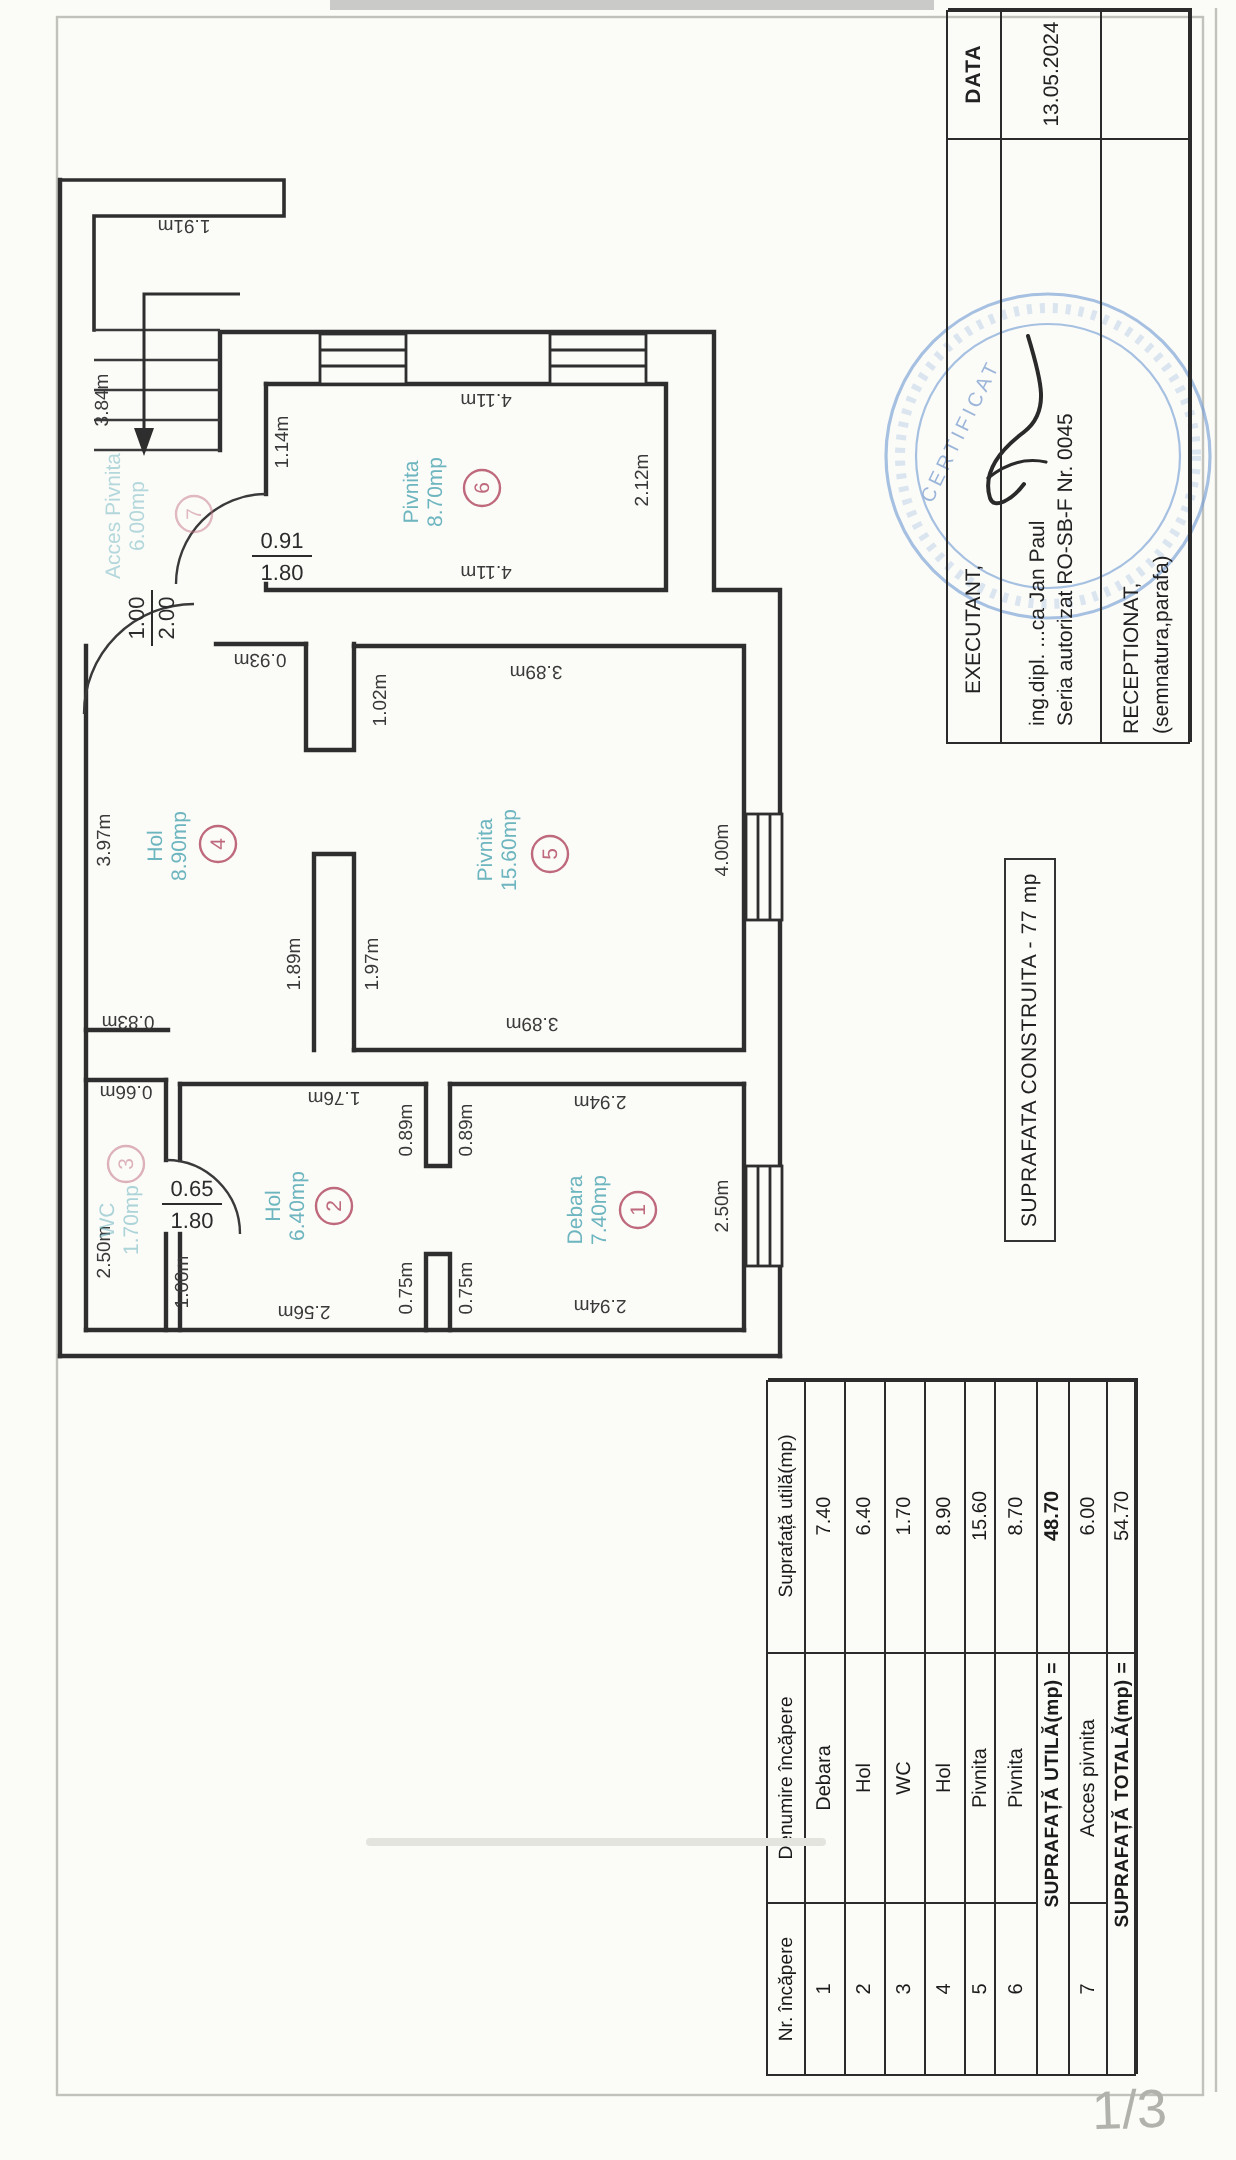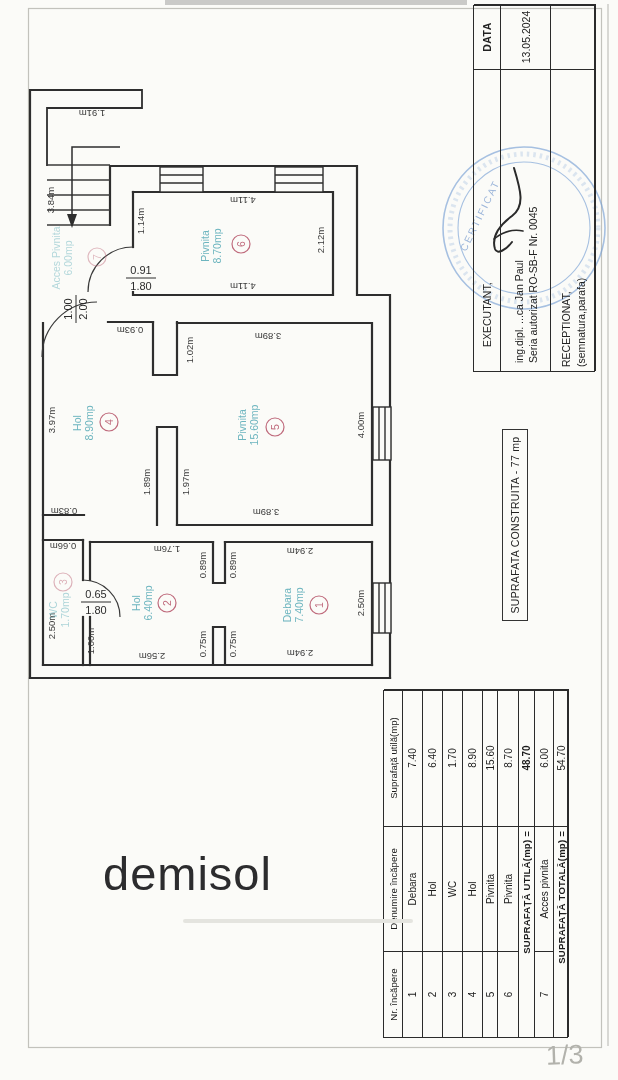--- a/index.html
+++ b/index.html
@@ -315,17 +315,16 @@
 
       <div class="tc">7</div>
       <div class="tc">Acces pivnita</div>
       <div class="tc">6.00</div>
 
       <div class="tc span2">SUPRAFAȚĂ TOTALĂ(mp) =</div>
       <div class="tc">54.70</div>
     </div>
   </div>
 
-  <div id="demisol">demisol</div>
   <div id="demisol-underline"></div>
   <div id="pagenum">1/3</div>
 
 </div>
 
 </body></html>

